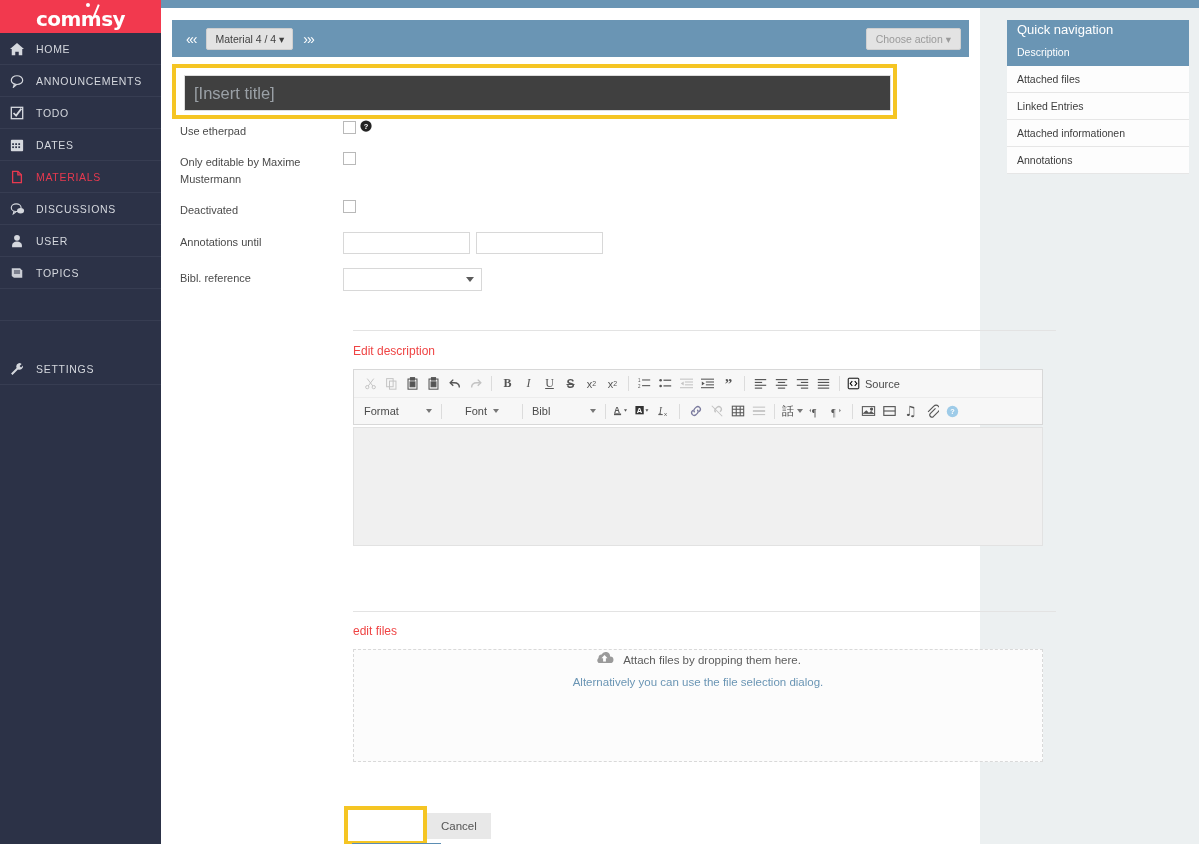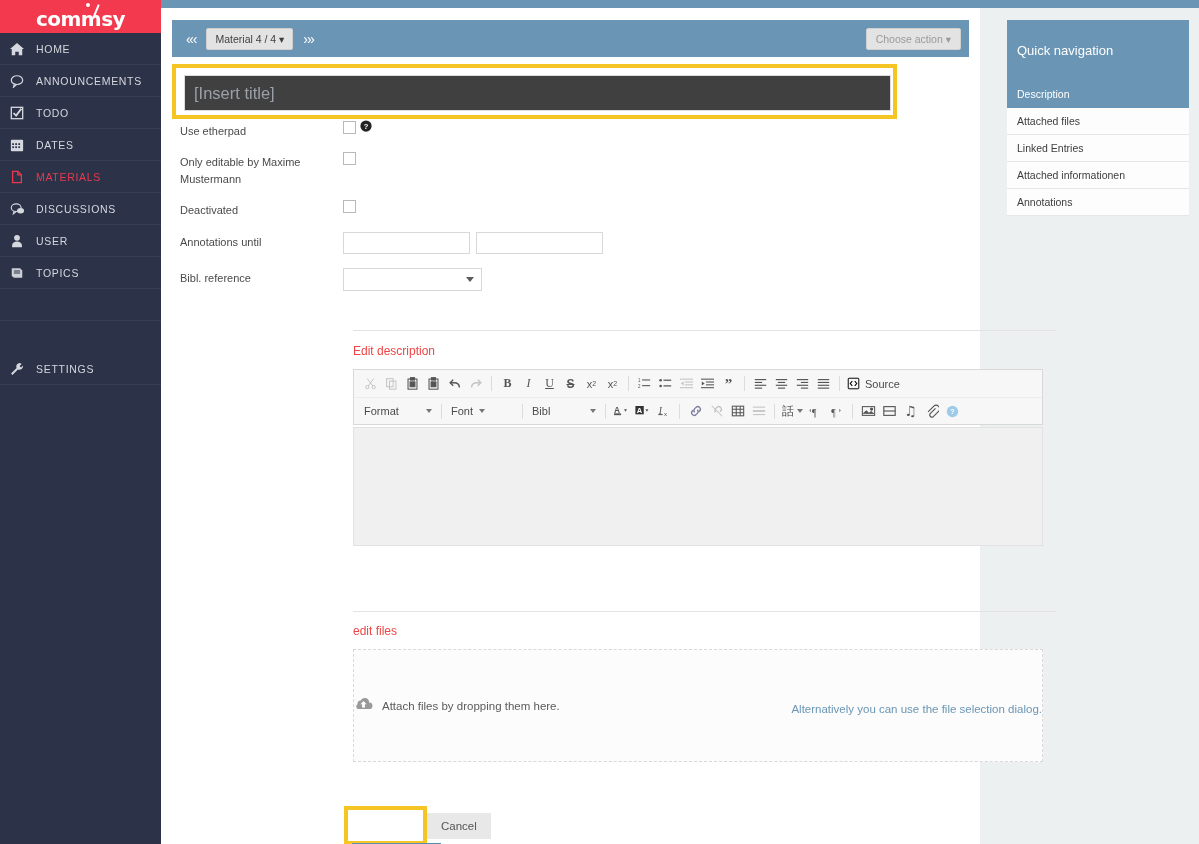--- a/index.html
+++ b/index.html
@@ -155,33 +155,33 @@
     display:flex; align-items:center; height: 20px;
     padding: 0 4px; cursor:pointer; flex: 0 0 auto;
   }
   .combo .cname { font-size: 11px; color: #4b4b4b; }
   .combo .carr {
     margin-left: 6px; width:0; height:0;
     border-left:3px solid transparent; border-right:3px solid transparent;
     border-top:4px solid #777;
   }
   .combo.format { width: 76px; justify-content: space-between; }
-  .combo.font { width: 70px; justify-content: flex-start; }
+  .combo.font { width: 70px; justify-content: center; }
   .combo.size { width: 72px; justify-content: space-between; }
   .src-btn { display:flex; align-items:center; gap:5px; cursor:pointer; padding-left:2px;}
   .src-btn .txt { font-size: 11px; color: #4b4b4b; }
   .cke-body {
     height: 119px; background: #f0f0f0; border-top: 1px solid #d8d8d8;
   }
 
   
   .dropzone {
     position: absolute; left: 192px; top: 641px; width: 690px; height: 113px;
     border: 1px dashed #d9d9d9; background: #fcfcfc;
-    display: flex; flex-direction: row; align-items: center; justify-content: space-between;
+    display: flex; flex-direction: column; align-items: center; justify-content: flex-start;
   }
   .dz-line1 { display:flex; align-items:center; gap:9px; }
   .dz-text { font-size: 11.5px; color: #5b5b5b; }
   .dz-link { font-size: 11.5px; color: #6a95b4; margin-top: 7px; cursor:pointer; }
 
   
   .btn-highlight {
     position: absolute; left: 183px; top: 798px; width: 83px; height: 39px;
     border: 4px solid #f5c523; background: #fff;
   }
@@ -195,21 +195,21 @@
     position: absolute; left: 266px; top: 805px;
     background: #e8e8e8; color: #555; font-size: 11.5px;
     padding: 7px 14px; cursor: pointer; border: none;
     font-family: "Liberation Sans", sans-serif;
   }
 
   
   .quicknav { position: absolute; left: 1007px; top: 20px; width: 182px; }
   .qn-header {
     background: #6a95b4; color: #ffffff; font-size: 13px;
-    padding: 23px 10px;
+    padding: 2px 10px;
   }
   .qn-item {
     background: #fdfdfd; border-bottom: 1px solid #e6e6e6;
     font-size: 10.5px; color: #3d3d3d; padding: 7px 10px; cursor:pointer;
   }
   .qn-item.sel { background: #6a95b4; color: #ffffff; border-bottom-color:#6a95b4; }
 </style>
 </head>
 <body>
 

